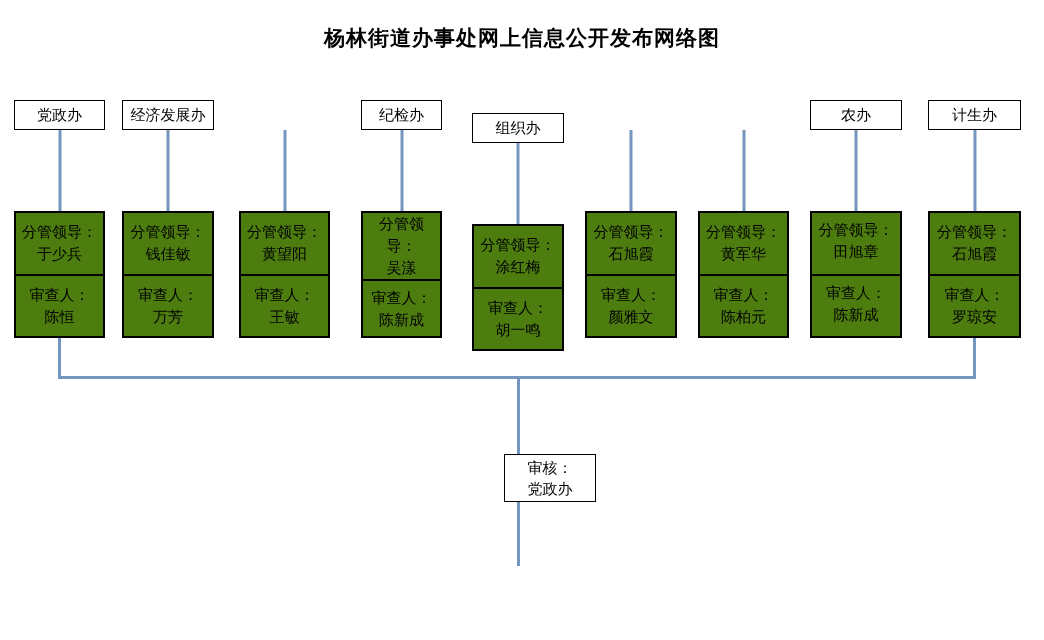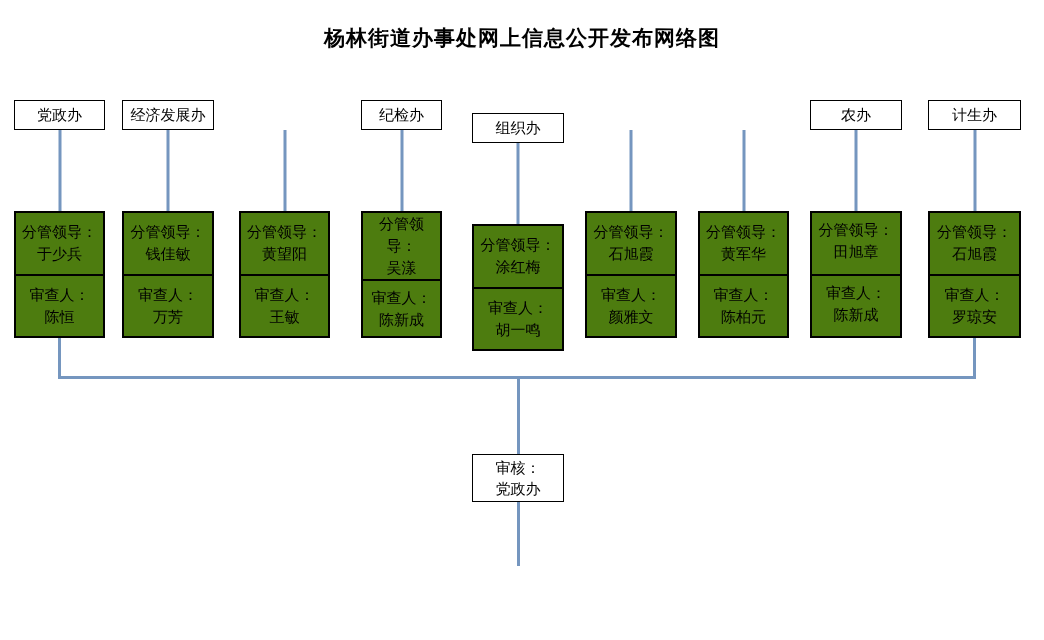--- a/index.html
+++ b/index.html
@@ -97,21 +97,21 @@
     box-sizing: border-box;
     background: #fff;
     display: flex;
     flex-direction: column;
     align-items: center;
     justify-content: center;
     font-size: 15px;
     line-height: 21px;
     text-align: center;
   }
-  .review-box  { top: 454px; }
+  .review-box  { top: 454px; margin-left: 32px; }
   .publish-box { top: 566px; }
 </style>
 </head>
 <body>
 
 <div class="canvas" id="canvas" style="--blue: #7596BF; --border: #000000; background: rgb(255, 255, 255);">
   <div class="title">杨林街道办事处网上信息公开发布网络图</div>
 
   <div class="col" style="left: 14px; width: 91px;">
     <div class="dept-box">

